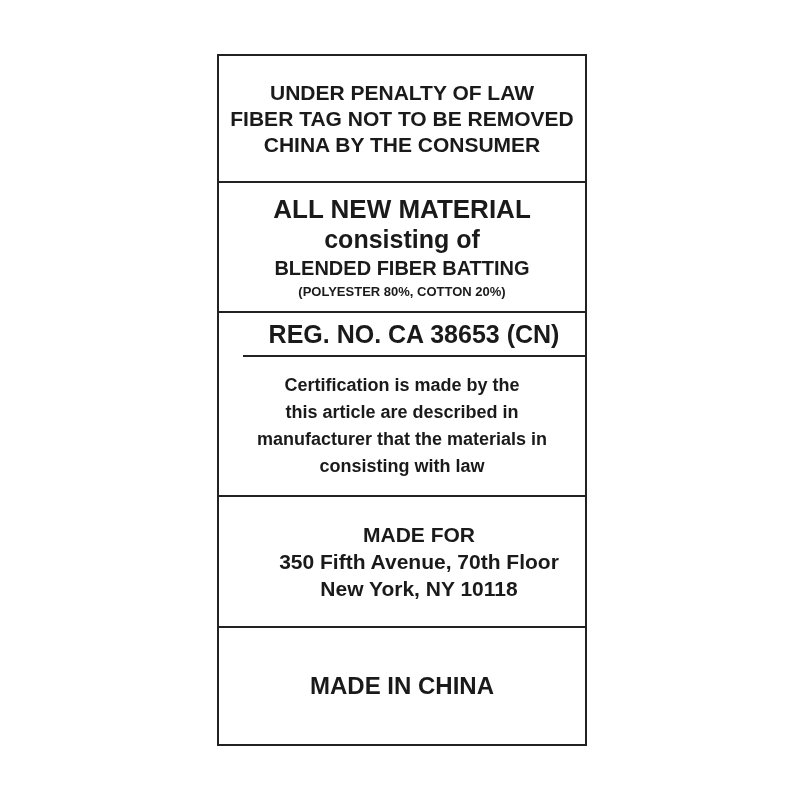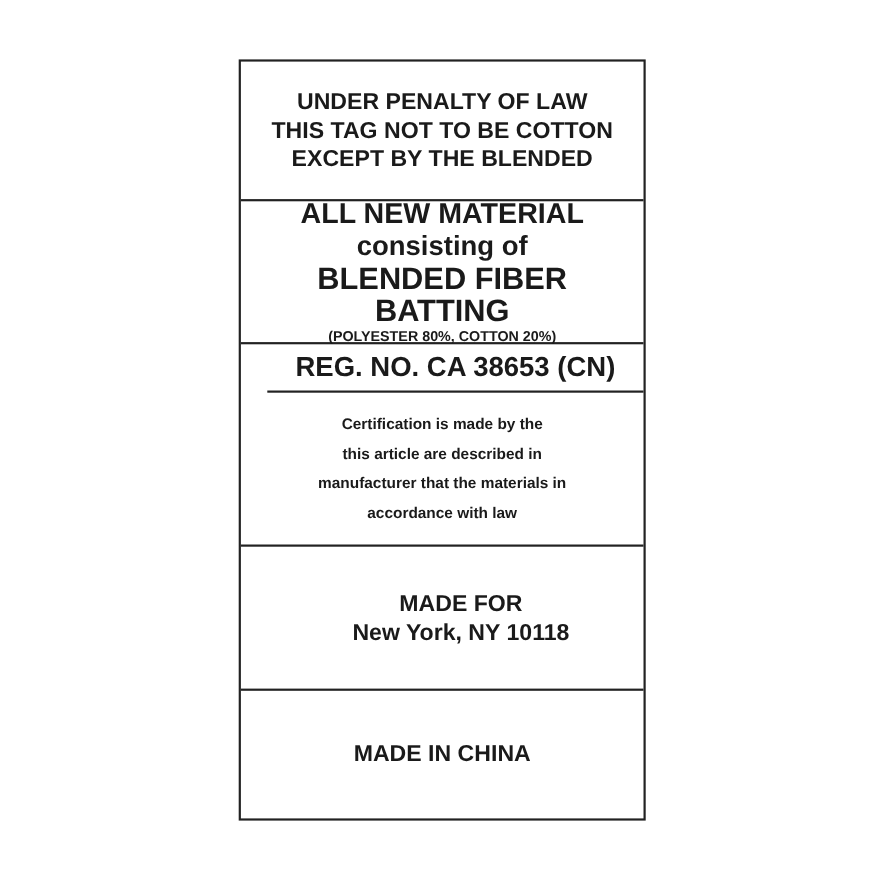--- a/index.html
+++ b/index.html
@@ -50,63 +50,64 @@
   .sec-material     { height: 130px; }
   .sec-reg          { height: 44px; margin-left: 24px; }
   .sec-cert         { height: 140px; }
   .sec-made-for     { height: 131px; padding-left: 40px; }
   .sec-origin       { flex: 1; }
 
   .sec-penalty .line { font-size: 21px; line-height: 26px; }
 
   .material-heading     { font-size: 26px; line-height: 31px; }
   .material-subheading  { font-size: 25px; line-height: 29px; }
-  .material-content     { font-size: 28px; line-height: 29px; }
+  .material-content     { font-size: 20px; line-height: 29px; }
   .material-composition { font-size: 13px; line-height: 18px; }
 
   .reg-line { font-size: 25px; line-height: 28px; }
 
-  .sec-cert .line { font-size: 14px; line-height: 27px; }
+  .sec-cert .line { font-size: 18px; line-height: 27px; }
 
   .sec-made-for .line { font-size: 21px; line-height: 27px; }
 
-  .origin-line { font-size: 21px; line-height: 26px; }
+  .origin-line { font-size: 24px; line-height: 26px; }
 </style>
 </head>
 <body>
 
 <div class="canvas">
   <div class="law-label">
 
     <div class="section sec-penalty">
       <div class="line">UNDER PENALTY OF LAW</div>
-      <div class="line">THIS TAG NOT TO BE COTTON</div>
-      <div class="line">EXCEPT BY THE BLENDED</div>
+      <div class="line">FIBER TAG NOT TO BE REMOVED</div>
+      <div class="line">CHINA BY THE CONSUMER</div>
     </div>
 
     <div class="section sec-material">
       <div class="material-heading">ALL NEW MATERIAL</div>
       <div class="material-subheading">consisting of</div>
       <div class="material-content">BLENDED FIBER BATTING</div>
       <div class="material-composition">(POLYESTER 80%, COTTON 20%)</div>
     </div>
 
     <div class="section sec-reg">
       <div class="reg-line">REG. NO. CA 38653 (CN)</div>
     </div>
 
     <div class="section sec-cert">
       <div class="line">Certification is made by the</div>
       <div class="line">this article are described in</div>
       <div class="line">manufacturer that the materials in</div>
-      <div class="line">accordance with law</div>
+      <div class="line">consisting with law</div>
     </div>
 
     <div class="section sec-made-for">
       <div class="line">MADE FOR</div>
+      <div class="line">350 Fifth Avenue, 70th Floor</div>
       <div class="line">New York, NY 10118</div>
     </div>
 
     <div class="section sec-origin">
       <div class="origin-line">MADE IN CHINA</div>
     </div>
 
   </div>
 </div>
 

